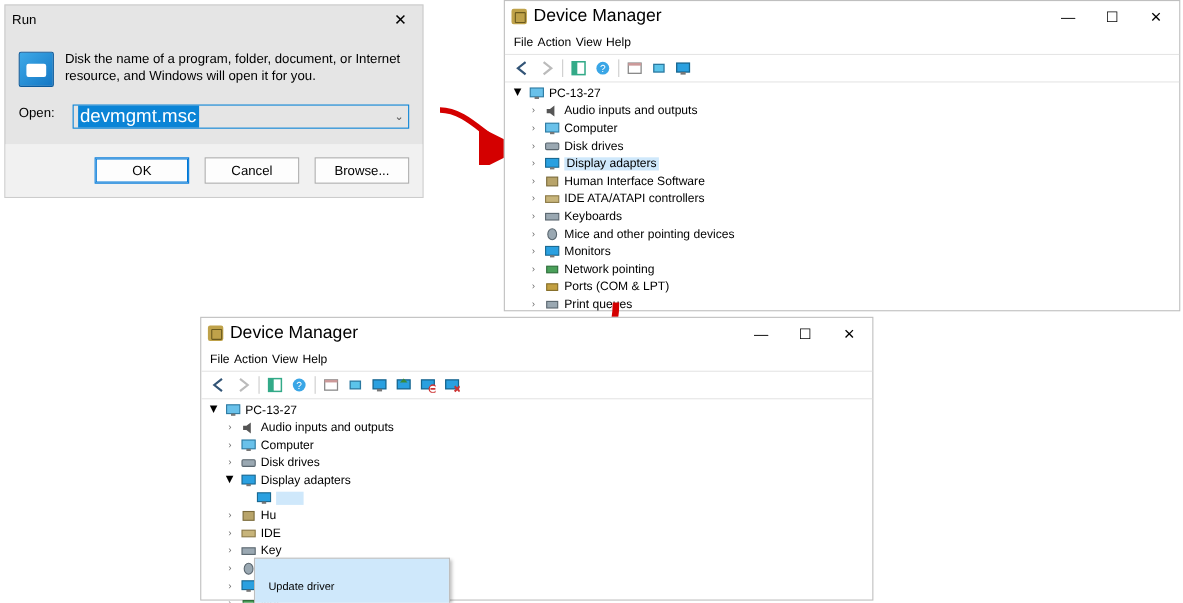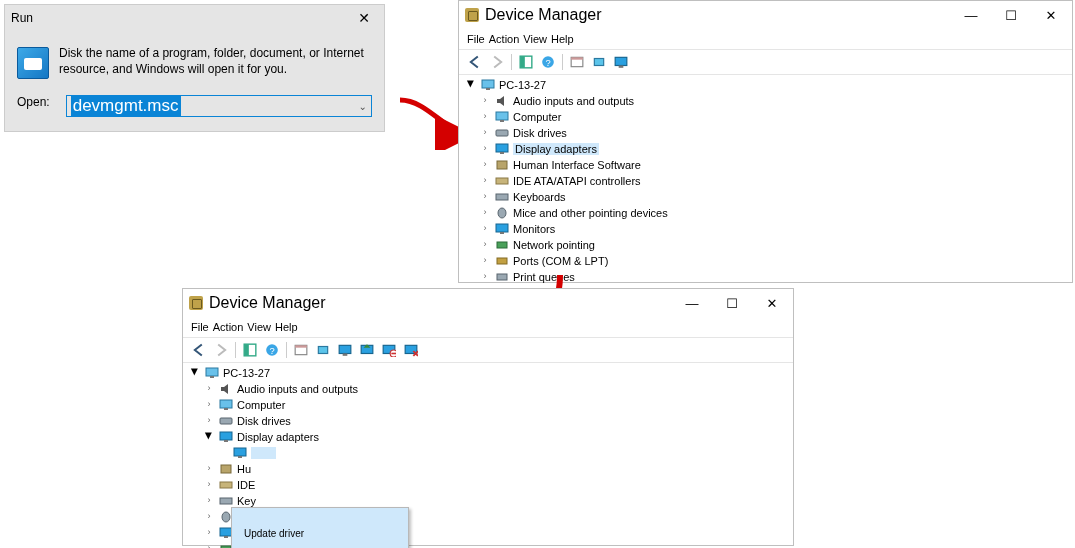--- a/index.html
+++ b/index.html
@@ -69,20 +69,25 @@
     <div class="run-icon"></div>
     <div class="run-text">Disk the name of a program, folder, document, or Internet resource, and Windows will open it for you.</div>
   </div>
   <div class="open-row">
     <span class="open-label">Open:</span>
     <div class="open-input">
       <span class="val">devmgmt.msc</span>
       <span class="dropdown-chev">⌄</span>
     </div>
   </div>
+  <div class="run-buttons">
+    <div class="btn primary">OK</div>
+    <div class="btn">Cancel</div>
+    <div class="btn">Browse...</div>
+  </div>
 </div>
 
 <svg class="arrow" style="left:398px; top:95px;" width="80" height="55">
   <defs>
       <marker id="ah1" markerWidth="8" markerHeight="8" refX="7" refY="4" orient="auto">
         <polygon points="0 0,8 4,0 8" fill="#d40000"></polygon>
       </marker>
     </defs>
   <path d="M2 5 C 30 5, 50 40, 72 40" stroke="#d40000" stroke-width="5" fill="none" marker-end="url(#ah1)"></path>
 </svg>

